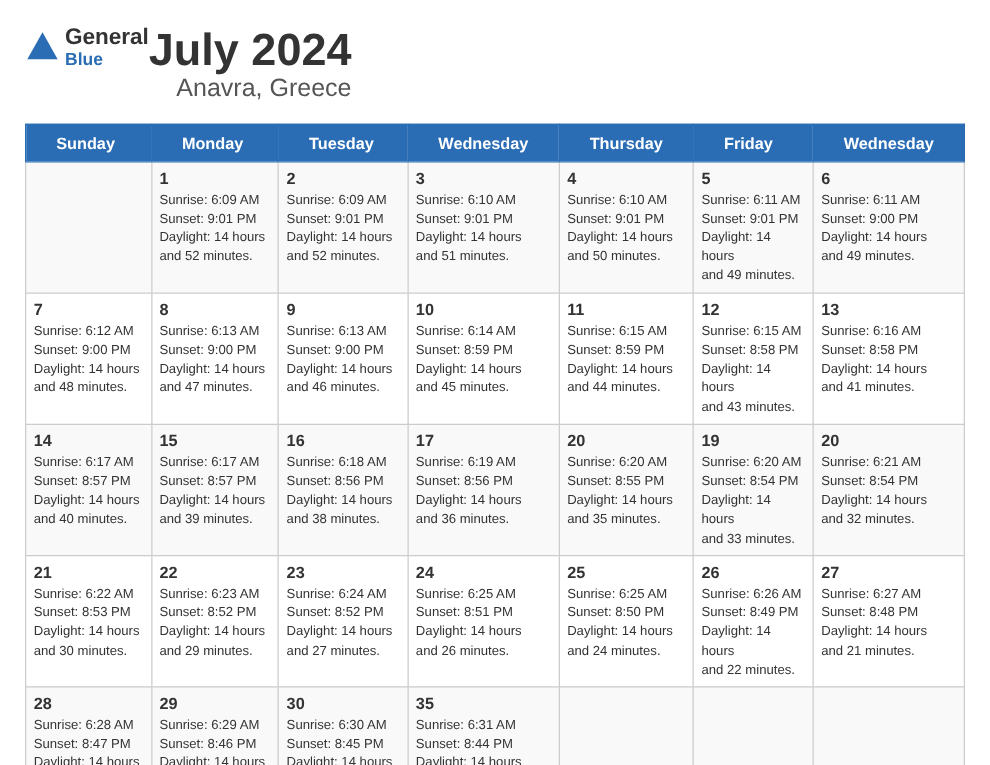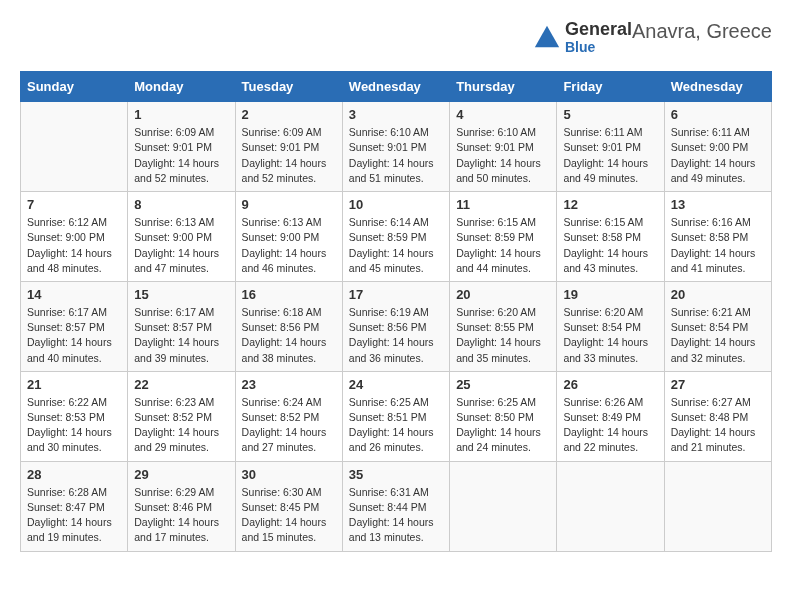--- a/index.html
+++ b/index.html
@@ -5,21 +5,21 @@
     * { box-sizing: border-box; margin: 0; padding: 0; }
     body {
       font-family: Arial, sans-serif;
       background: #fff;
       width: 792px;
       min-height: 612px;
       padding: 20px;
     }
     .header {
       display: flex;
-      justify-content: flex-end;
+      justify-content: flex-start;
       align-items: flex-start;
       margin-bottom: 16px;
     }
     .logo {
       display: flex;
       align-items: center;
       gap: 4px;
     }
     .logo-text {
       display: flex;
@@ -54,21 +54,21 @@
       color: #555;
     }
     table {
       width: 100%;
       border-collapse: collapse;
       font-size: 11px;
     }
     thead th {
       background-color: #2a6db5;
       color: #fff;
-      padding: 7px 6px;
+      padding: 7px 24px;
       text-align: left;
       font-size: 13px;
       font-weight: bold;
       border: 1px solid #2a6db5;
     }
     tbody td {
       border: 1px solid #ccc;
       vertical-align: top;
       padding: 5px 6px;
       min-height: 80px;
@@ -100,20 +100,21 @@
   <div class="logo">
     <svg class="logo-icon" viewBox="0 0 30 30" xmlns="http://www.w3.org/2000/svg">
       <polygon points="15,2 28,25 2,25" fill="#2a6db5"></polygon>
     </svg>
     <div class="logo-text">
       <span class="logo-general">General</span>
       <span class="logo-blue">Blue</span>
     </div>
   </div>
   <div class="title-area">
+    <div class="month-year">July 2024</div>
     <div class="location">Anavra, Greece</div>
   </div>
 </div>
 
 <table>
   <thead>
     <tr>
     <th>Sunday</th>
         <th>Monday</th>
         <th>Tuesday</th>

